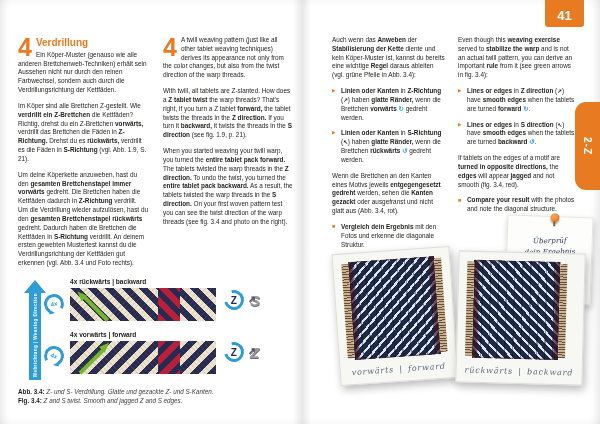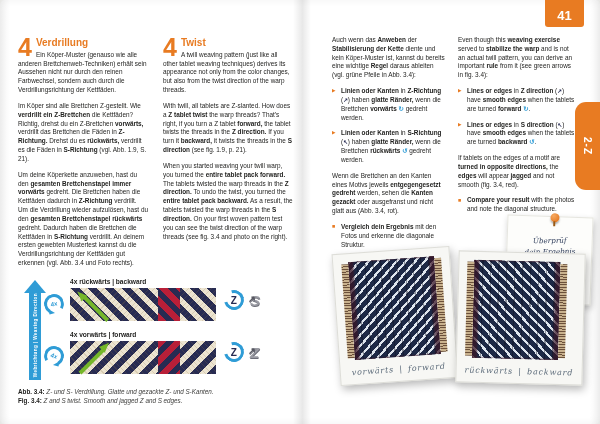--- a/index.html
+++ b/index.html
@@ -204,21 +204,20 @@
   <div class="col" id="col1">
     <span class="big-num">4</span>
     <div class="head-title">Verdrillung</div>
     <p><span>Ein Köper-Muster (genauso wie alle anderen Brettchenweb-Techniken) erhält sein Aussehen nicht nur durch den reinen Farbwechsel, sondern auch durch die Verdrillungsrichtung der Kettfäden.</span></p>
     <p><span>Im Köper sind alle Brettchen Z-gestellt. Wie </span><span class="seg-b">verdrillt ein Z-Brettchen</span><span> die Kettfäden? Richtig, drehst du ein Z-Brettchen </span><span class="seg-b">vorwärts,</span><span> verdrillt das Brettchen die Fäden in </span><span class="seg-b">Z-Richtung.</span><span> Drehst du es </span><span class="seg-b">rückwärts,</span><span> verdrillt es die Fäden in </span><span class="seg-b">S-Richtung</span><span> (vgl. Abb. 1.9, S. 21).</span></p>
     <p><span>Um deine Köperkette anzuweben, hast du den </span><span class="seg-b">gesamten Brettchenstapel immer vorwärts</span><span> gedreht. Die Brettchen haben die Kettfäden dadurch in </span><span class="seg-b">Z-Richtung</span><span> verdrillt. Um die Verdrillung wieder aufzulösen, hast du den </span><span class="seg-b">gesamten Brettchenstapel rückwärts</span><span> gedreht. Dadurch haben die Brettchen die Kettfäden in </span><span class="seg-b">S-Richtung</span><span> verdrillt. An deinem ersten gewebten Mustertest kannst du die Verdrillungsrichtung der Kettfäden gut erkennen (vgl. Abb. 3.4 und Foto rechts).</span></p>
   </div>
 
   <div class="col" id="col2">
     <span class="big-num">4</span>
-    <div class="head-title">Twist</div>
     <p><span>A twill weaving pattern (just like all other tablet weaving techniques) derives its appearance not only from the color changes, but also from the twist direction of the warp threads.</span></p>
     <p><span>With twill, all tablets are Z-slanted. How does a </span><span class="seg-b">Z tablet twist</span><span> the warp threads? That's right, if you turn a Z tablet </span><span class="seg-b">forward,</span><span> the tablet twists the threads in the </span><span class="seg-b">Z direction.</span><span> If you turn it </span><span class="seg-b">backward,</span><span> it twists the threads in the </span><span class="seg-b">S direction</span><span> (see fig. 1.9, p. 21).</span></p>
     <p><span>When you started weaving your twill warp, you turned the </span><span class="seg-b">entire tablet pack forward.</span><span> The tablets twisted the warp threads in the </span><span class="seg-b">Z direction.</span><span> To undo the twist, you turned the </span><span class="seg-b">entire tablet pack backward.</span><span> As a result, the tablets twisted the warp threads in the </span><span class="seg-b">S direction.</span><span> On your first woven pattern test you can see the twist direction of the warp threads (see fig. 3.4 and photo on the right).</span></p>
   </div>
 
   <div class="col" id="col3">
     <p><span>Auch wenn das </span><span class="seg-b">Anweben</span><span> der </span><span class="seg-b">Stabilisierung der Kette</span><span> diente und kein Köper-Muster ist, kannst du bereits eine wichtige </span><span class="seg-b">Regel</span><span> daraus ableiten (vgl. grüne Pfeile in Abb. 3.4):</span></p>
     <div class="bullet">
       <span class="marker">▶</span>
       <span><span class="seg-b">Linien oder Kanten</span><span> in </span><span class="seg-b">Z-Richtung</span><span> (</span><span class="seg-dir">↗</span><span>) haben </span><span class="seg-b">glatte Ränder,</span><span> wenn die Brettchen </span><span class="seg-b">vorwärts</span><span> </span><span class="seg-blue">↻</span><span> gedreht werden.</span></span>

